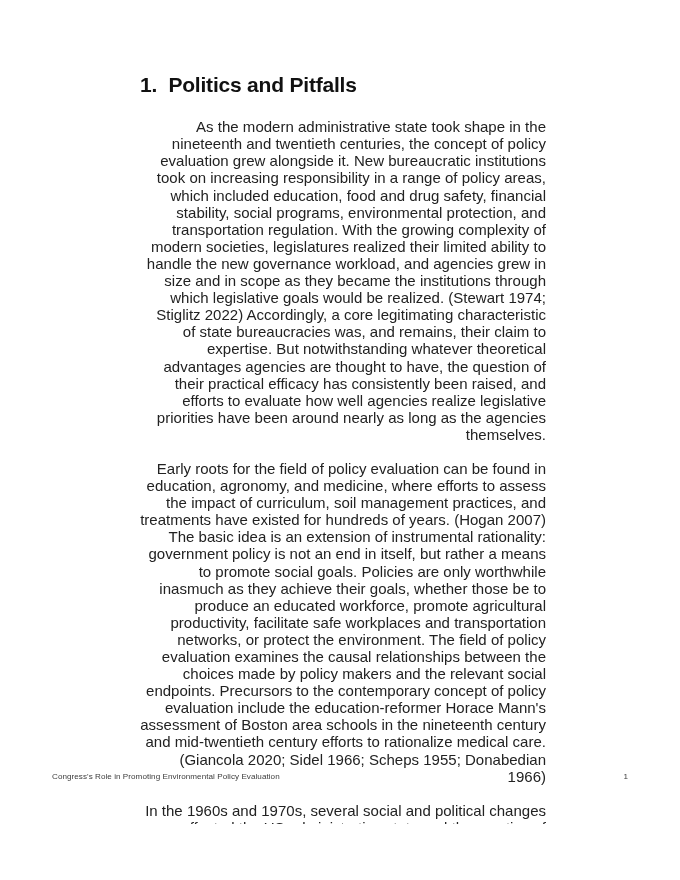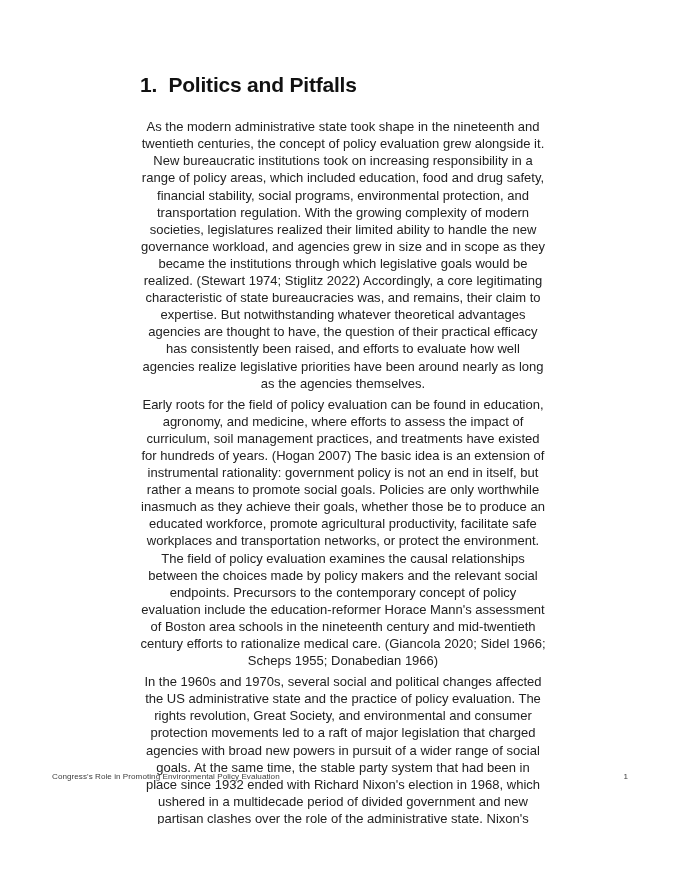--- a/index.html
+++ b/index.html
@@ -40,34 +40,34 @@
     font-size: 15px;
     font-weight: bold;
     color: #111111;
     letter-spacing: -0.1px;
     line-height: 1.2;
     margin: 42px 0 0 0;
     white-space: pre;
   }
 
   .body-text {
-    font-size: 13px;
+    font-size: 15px;
     line-height: 17.1px;
     color: #222222;
     margin: 0;
-    text-align: center;
+    text-align: right;
     letter-spacing: 0.01px;
   }
 
   .body-text.first-para {
     margin-top: 21px;
   }
 
   .body-text + .body-text {
-    margin-top: 4px;
+    margin-top: 17px;
   }
 
   .footer {
     position: absolute;
     left: 52px;
     right: 52px;
     bottom: 41px;
     display: flex;
     align-items: center;
     justify-content: space-between;

